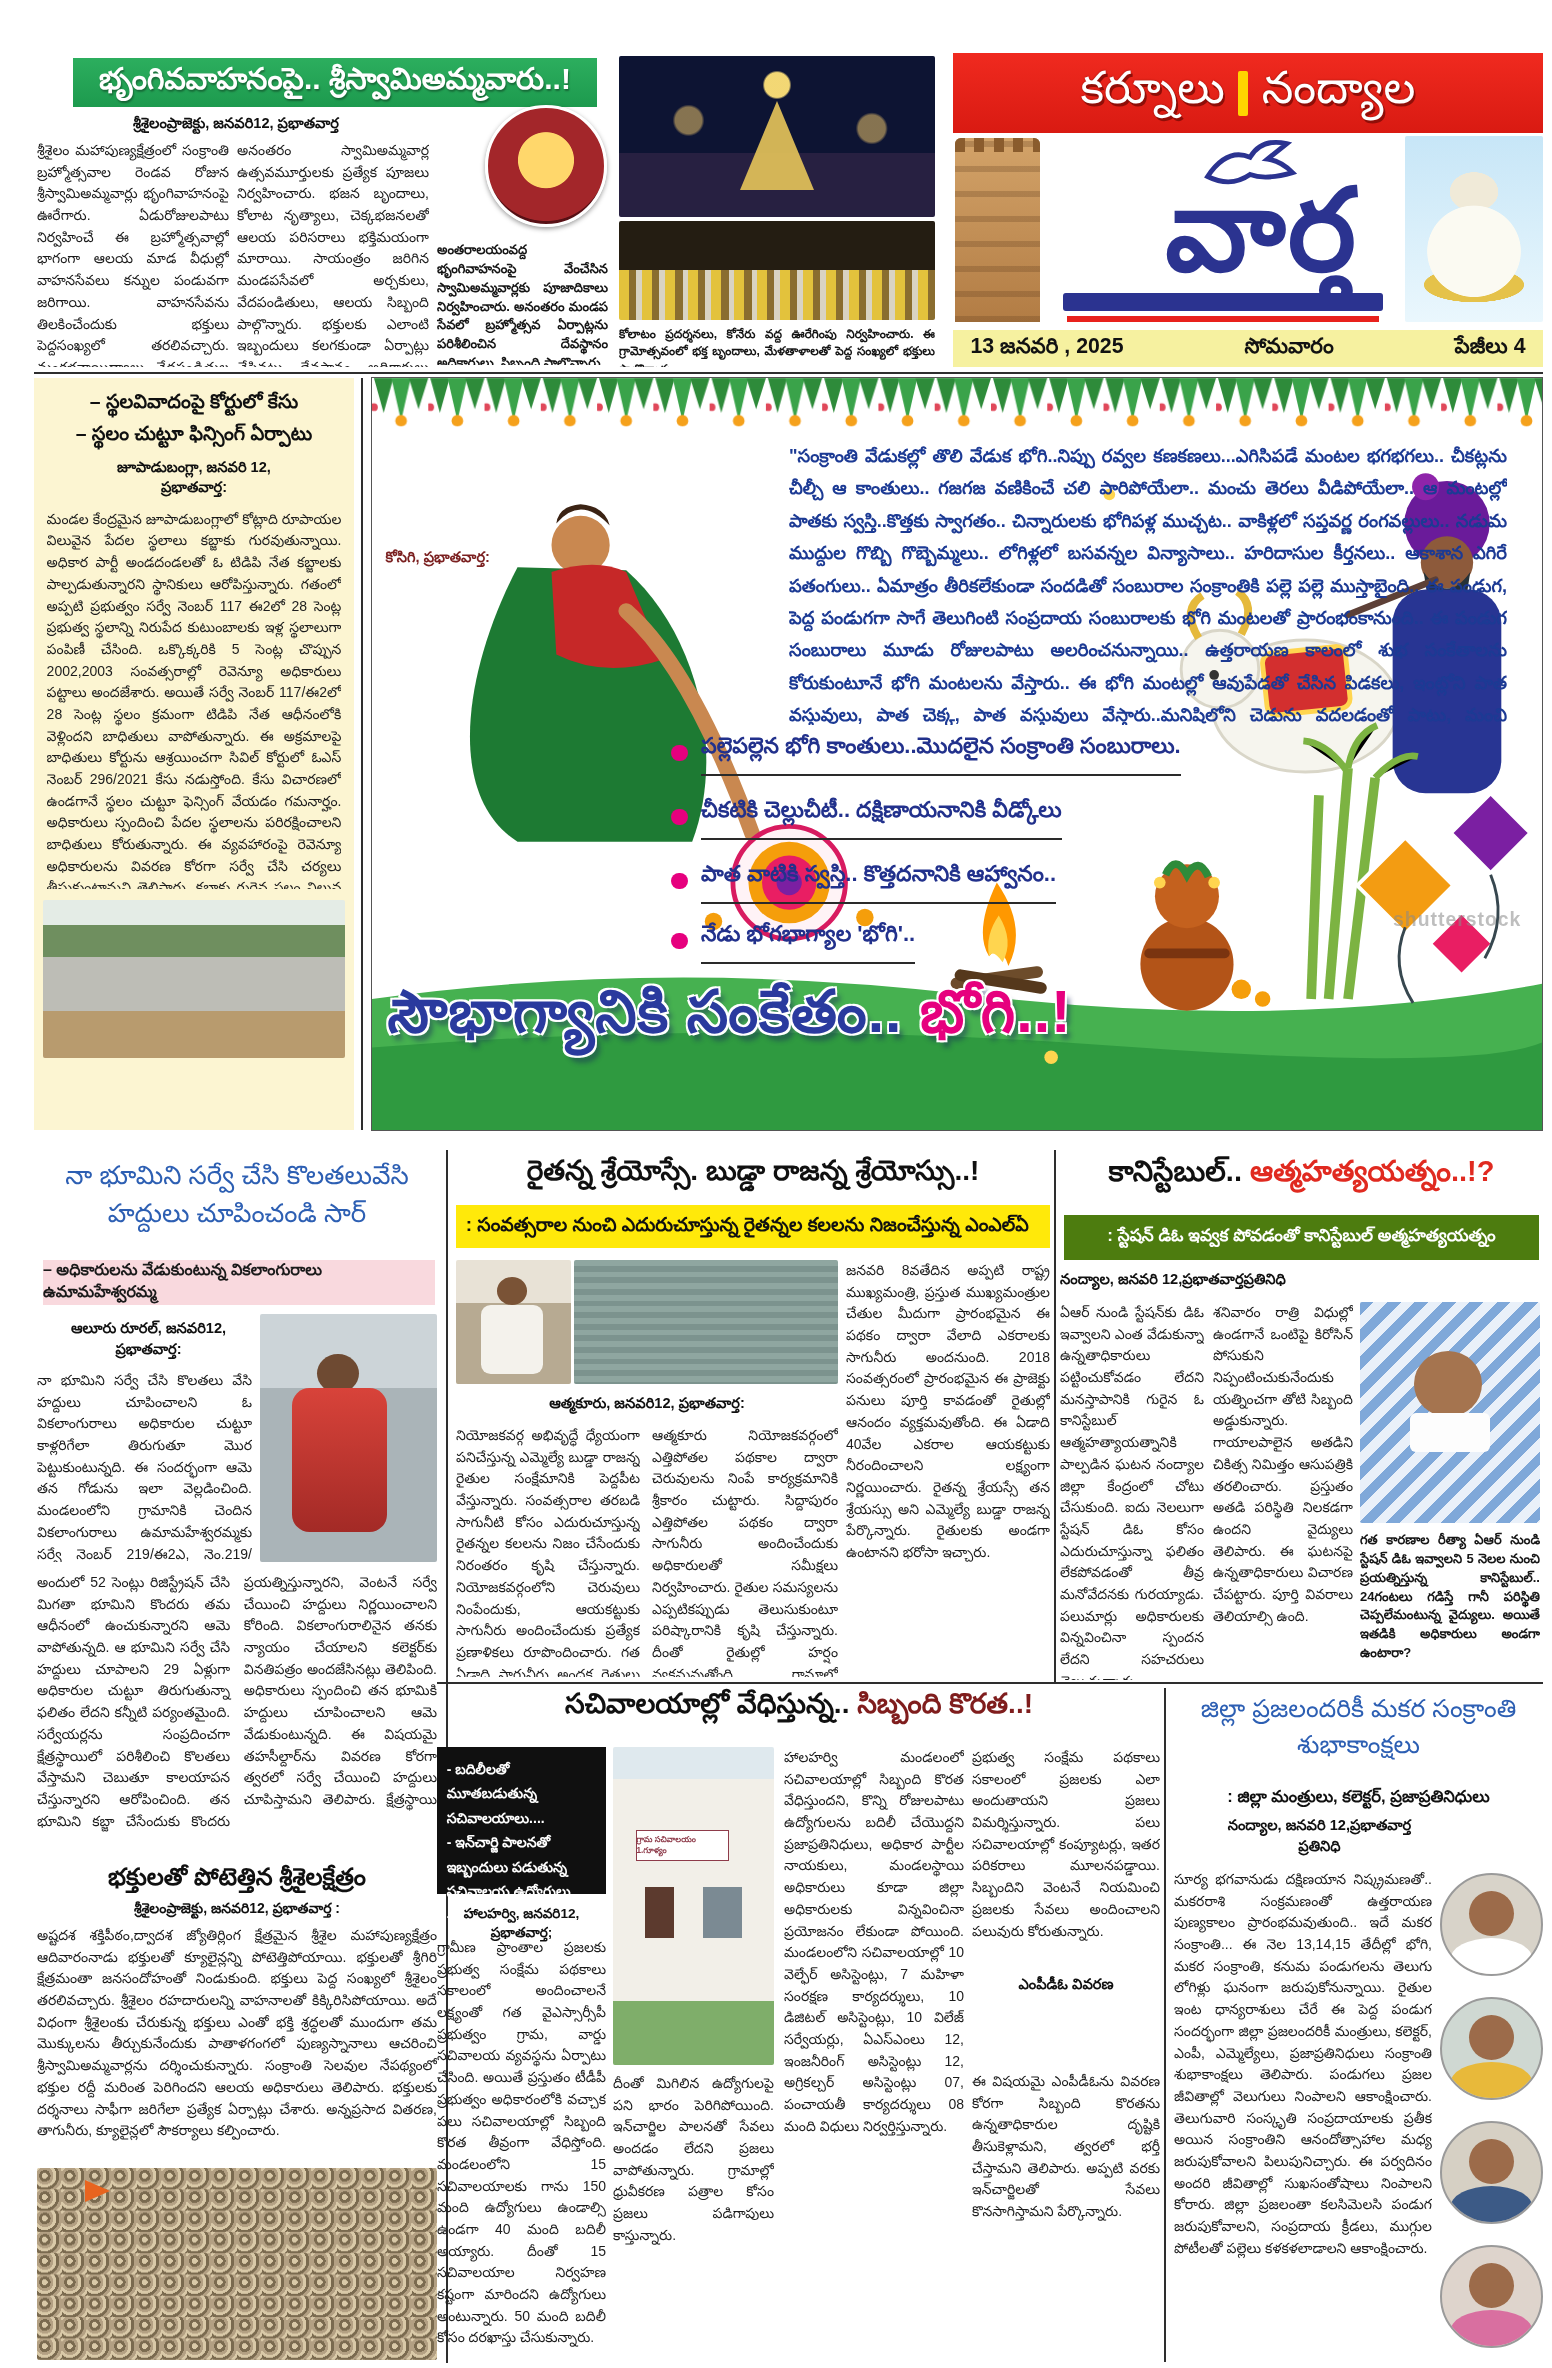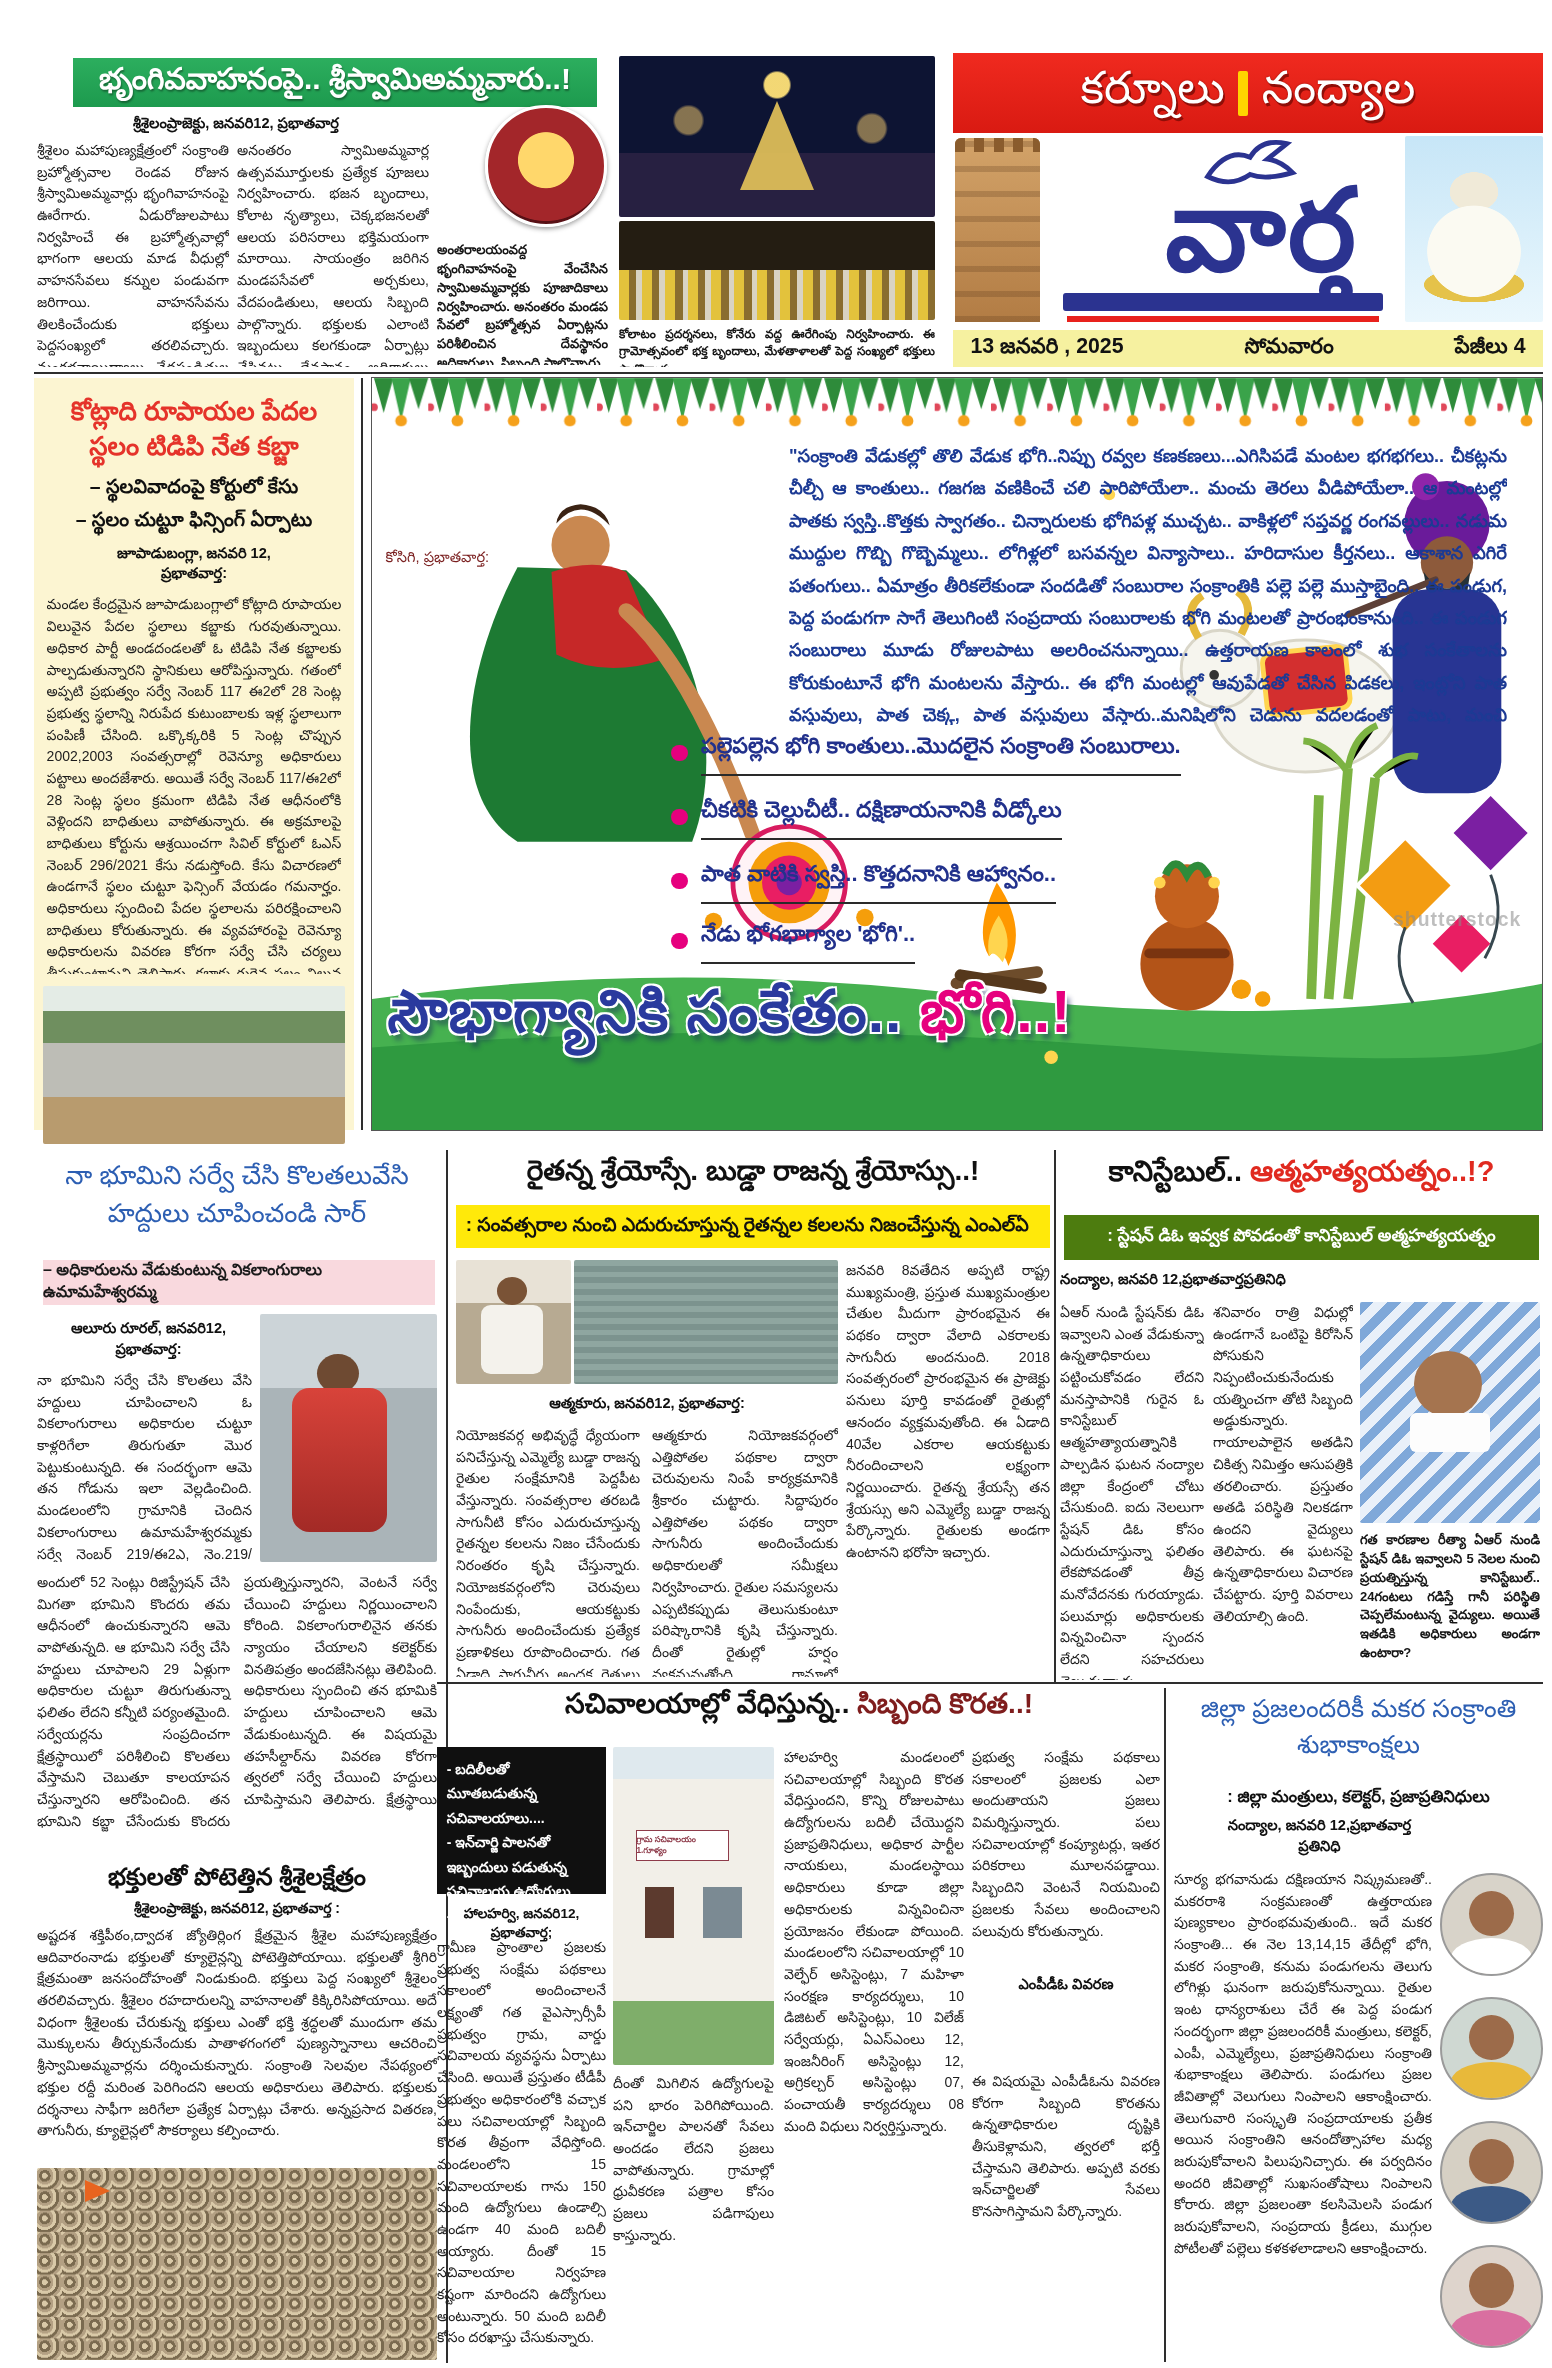--- a/index.html
+++ b/index.html
@@ -91,21 +91,20 @@
        linear-gradient(180deg,#c7e6f7,#eaf7fd)"></div>
   <div class="abs datestrip" style="left:953px;top:330px;width:590px;height:37px">
     <span>13 జనవరి , 2025</span>
     <span>సోమవారం</span>
     <span>పేజీలు 4</span>
   </div>
 
   <div class="abs rule" style="left:34px;top:372px;width:1509px;height:1.9px"></div>
 
   <div class="abs ybox" style="left:34px;top:378px;width:320px;height:752px">
-    <div class="red-head" style="margin:15.5px 9.7px 0;font-size:26px;line-height:1.35">కోట్లాది రూపాయల పేదల స్థలం టిడిపి నేత కబ్జా</div>
     <div class="byl" style="margin-top:11.6px;font-size:19.4px">– స్థలవివాదంపై కోర్టులో కేసు</div>
     <div class="byl" style="margin-top:5.8px;font-size:19.4px">– స్థలం చుట్టూ ఫిన్సింగ్ ఏర్పాటు</div>
     <div class="byl" style="margin-top:9.7px;font-size:14.6px">జూపాడుబంగ్లా, జనవరి 12,</div>
     <div class="byl" style="font-size:14.6px">ప్రభాతవార్త:</div>
     <div class="bt" style="margin:9.7px 12.6px 0;height:380px">మండల కేంద్రమైన జూపాడుబంగ్లాలో కోట్లాది రూపాయల విలువైన పేదల స్థలాలు కబ్జాకు గురవుతున్నాయి. అధికార పార్టీ అండదండలతో ఓ టిడిపి నేత కబ్జాలకు పాల్పడుతున్నారని స్థానికులు ఆరోపిస్తున్నారు. గతంలో అప్పటి ప్రభుత్వం సర్వే నెంబర్ 117 ఈ2లో 28 సెంట్ల ప్రభుత్వ స్థలాన్ని నిరుపేద కుటుంబాలకు ఇళ్ల స్థలాలుగా పంపిణీ చేసింది. ఒక్కొక్కరికి 5 సెంట్ల చొప్పున 2002,2003 సంవత్సరాల్లో రెవెన్యూ అధికారులు పట్టాలు అందజేశారు. అయితే సర్వే నెంబర్ 117/ఈ2లో 28 సెంట్ల స్థలం క్రమంగా టిడిపి నేత ఆధీనంలోకి వెళ్లిందని బాధితులు వాపోతున్నారు. ఈ అక్రమాలపై బాధితులు కోర్టును ఆశ్రయించగా సివిల్ కోర్టులో ఓఎస్ నెంబర్ 296/2021 కేసు నడుస్తోంది. కేసు విచారణలో ఉండగానే స్థలం చుట్టూ ఫెన్సింగ్ వేయడం గమనార్హం. అధికారులు స్పందించి పేదల స్థలాలను పరిరక్షించాలని బాధితులు కోరుతున్నారు. ఈ వ్యవహారంపై రెవెన్యూ అధికారులను వివరణ కోరగా సర్వే చేసి చర్యలు తీసుకుంటామని తెలిపారు. కబ్జాకు గురైన స్థలం విలువ కోట్లలో ఉంటుందని, పేదలకు న్యాయం చేయాలని స్థానికులు ఆధికారులను కోరుతున్నారు.</div>
     <div class="ph" style="margin:11.6px 8.7px 0;height:158px;
          background:linear-gradient(180deg,#e4ece6 0 16%,#6f8f5f 16% 36%,#bdbdb6 36% 70%,#b89b6e 70% 100%),
          repeating-linear-gradient(90deg,rgba(60,60,60,.25) 0 1.9px,rgba(0,0,0,0) 1.9px 41px)"></div>
   </div>
   <div class="abs rule" style="left:361px;top:378px;width:1.9px;height:752px"></div>
@@ -187,21 +186,21 @@
       <g>
         <rect x="1030" y="488" width="70" height="70" fill="#f39c12" stroke="#fff" stroke-width="4" transform="rotate(45 1065 523)"></rect>
         <rect x="1124" y="440" width="58" height="58" fill="#7b1fa2" stroke="#fff" stroke-width="4" transform="rotate(45 1153 469)"></rect>
         <rect x="1100" y="560" width="46" height="46" fill="#e91e63" stroke="#fff" stroke-width="4" transform="rotate(45 1123 583)"></rect>
         <path d="M1065 566 q-16 40 8 78 M1153 512 q18 44 -6 86" stroke="#37474f" stroke-width="3" fill="none"></path>
       </g>
       <circle cx="760" cy="120" r="6" fill="#ffd54f"></circle>
       <circle cx="700" cy="700" r="7" fill="#ffd54f"></circle>
     </svg>
     <div class="abs quote" style="left:417px;top:62px;width:718px;height:285px">"సంక్రాంతి వేడుకల్లో తొలి వేడుక భోగి..నిప్పు రవ్వల కణకణలు...ఎగిసిపడే మంటల భగభగలు.. చీకట్లను చీల్చీ ఆ కాంతులు.. గజగజ వణికించే చలి పారిపోయేలా.. మంచు తెరలు వీడిపోయేలా.. ఆ మంటల్లో పాతకు స్వస్తి..కొత్తకు స్వాగతం.. చిన్నారులకు భోగిపళ్ల ముచ్చట.. వాకిళ్లలో సప్తవర్ణ రంగవల్లులు.. నడుమ ముద్దుల గొబ్బి గొబ్బెమ్మలు.. లోగిళ్లలో బసవన్నల విన్యాసాలు.. హరిదాసుల కీర్తనలు.. ఆకాశాన ఎగిరే పతంగులు.. ఏమాత్రం తీరికలేకుండా సందడితో సంబురాల సంక్రాంతికి పల్లె పల్లె ముస్తాబైంది.. ఈ పండుగ, పెద్ద పండుగగా సాగే తెలుగింటి సంప్రదాయ సంబురాలకు భోగి మంటలతో ప్రారంభంకానుంది.. ఈ పండుగ సంబురాలు మూడు రోజులపాటు అలరించనున్నాయి.. ఉత్తరాయణ కాలంలో శుభ సంకేతాలను కోరుకుంటూనే భోగి మంటలను వేస్తారు.. ఈ భోగి మంటల్లో ఆవుపేడతో చేసిన పిడకలు, ఇంట్లోని పాత వస్తువులు, పాత చెక్క, పాత వస్తువులు వేస్తారు..మనిషిలోని చెడును వదలడంతో పాటు, మంచి పెంచుకోవాలని ఈ భోగి మంటల అంతరార్థం.."</div>
-    <div class="abs" style="left:13.6px;top:171px;width:155px;font-weight:normal;font-size:14.6px;color:#7a1f1f">కోసిగి, ప్రభాతవార్త:</div>
+    <div class="abs" style="left:13.6px;top:171px;width:155px;font-weight:bold;font-size:14.6px;color:#7a1f1f">కోసిగి, ప్రభాతవార్త:</div>
     <div class="abs bullet-row" style="left:299px;top:355px;width:786px">
       <span class="dot"></span>
       <span class="txt">పల్లెపల్లెన భోగి కాంతులు..మొదలైన సంక్రాంతి సంబురాలు.</span>
     </div>
     <div class="abs bullet-row" style="left:299px;top:419px;width:718px">
       <span class="dot"></span>
       <span class="txt">చీకటికి చెల్లుచీటీ.. దక్షిణాయనానికి వీడ్కోలు</span>
     </div>
     <div class="abs bullet-row" style="left:299px;top:483px;width:640px">
       <span class="dot"></span>

